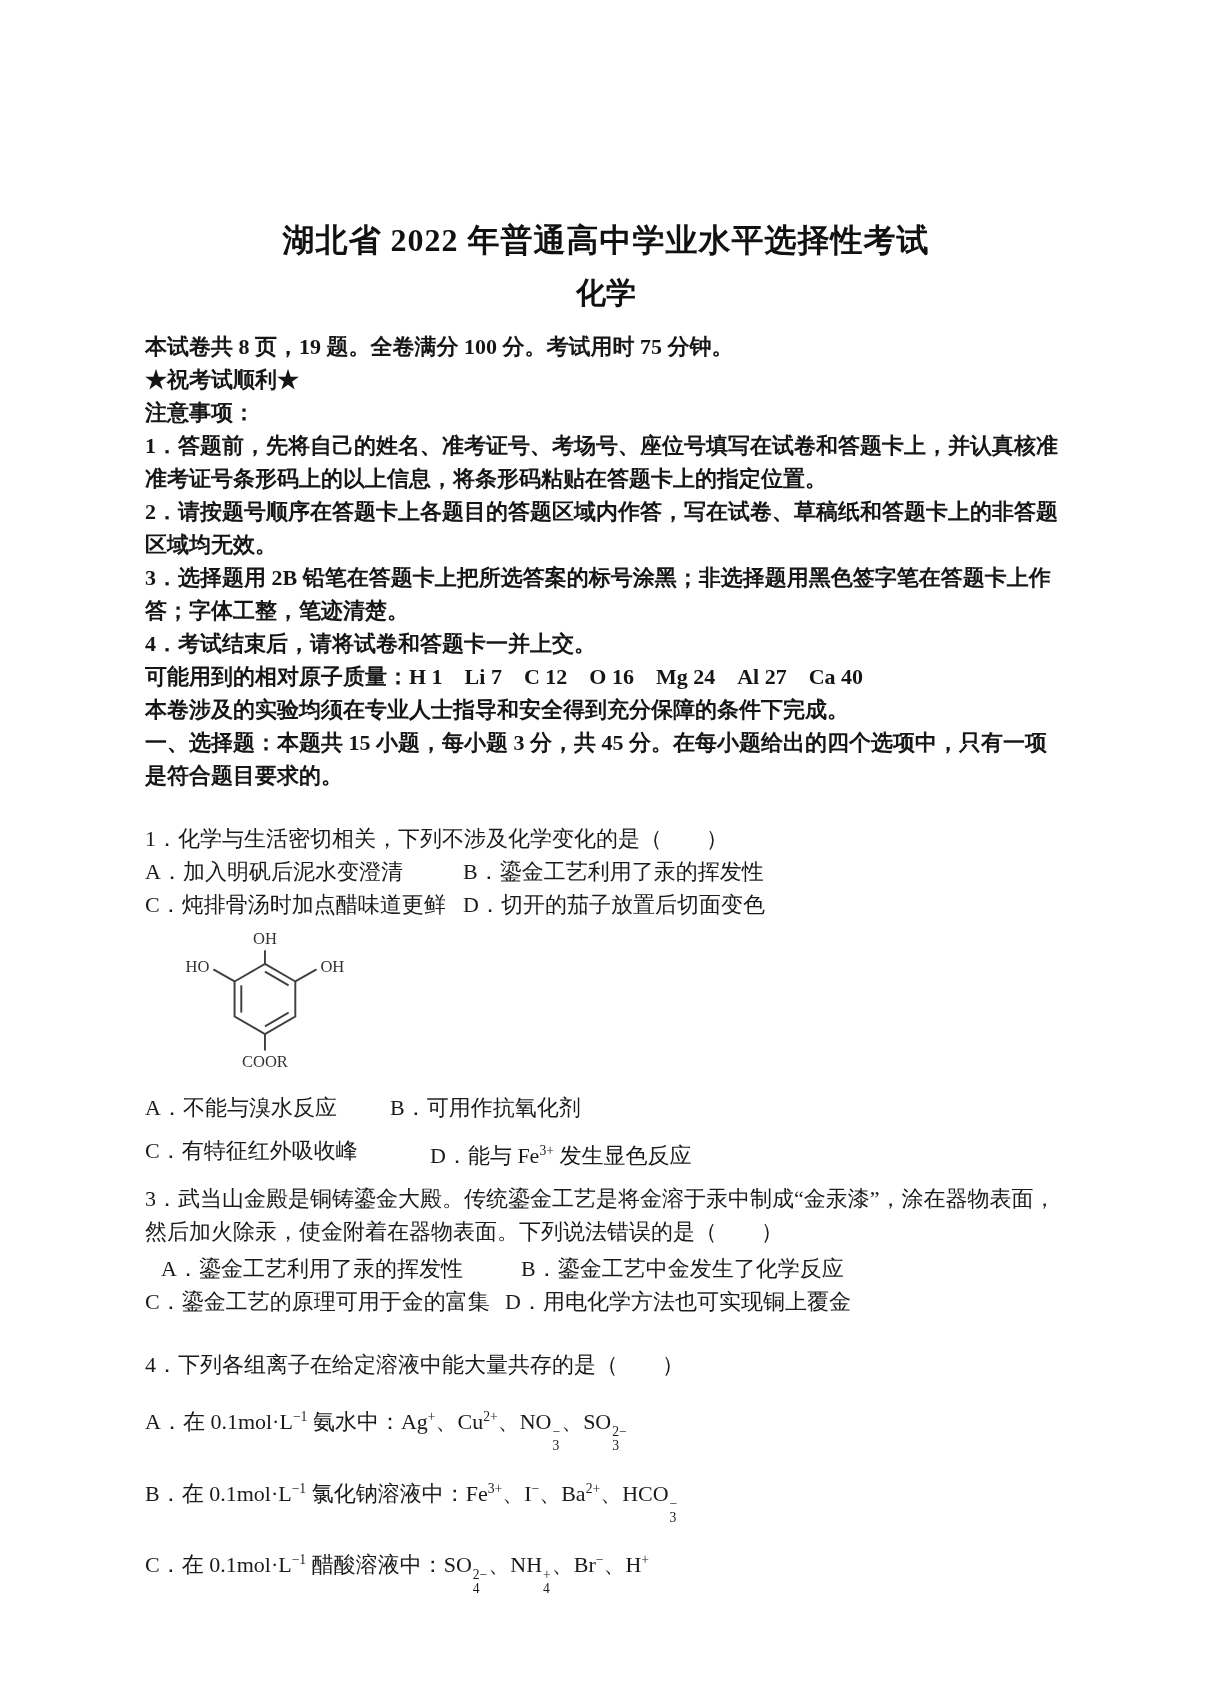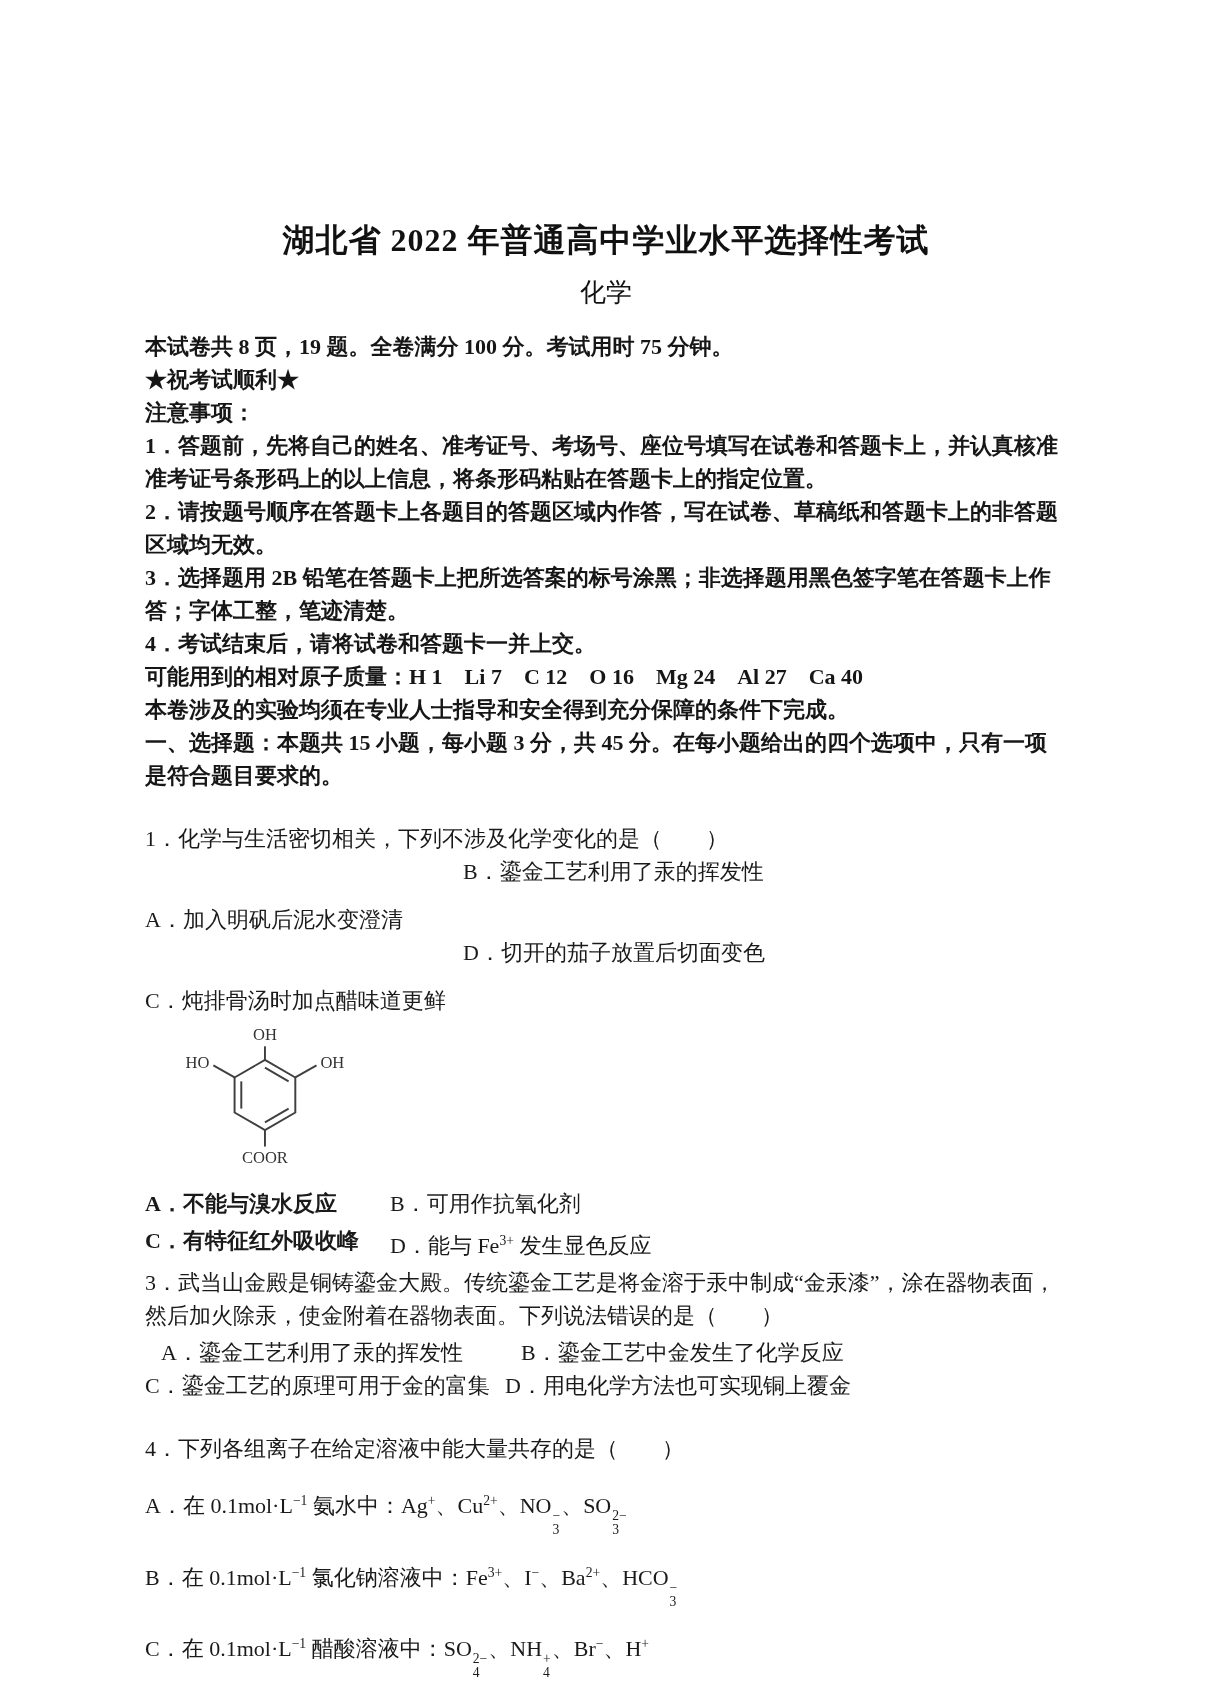--- a/index.html
+++ b/index.html
@@ -15,33 +15,33 @@
     overflow:hidden;
   }
   h1.title{
     margin:0 0 22px 0;
     font-size:32px;line-height:32px;
     font-weight:700;text-align:center;
     letter-spacing:1px;color:#111;
   }
   .subject{
     margin:0 0 22px 0;
-    font-size:26px;line-height:30px;
-    font-weight:400;text-align:center;color:#111;
+    font-size:30px;line-height:30px;
+    font-weight:700;text-align:center;color:#111;
   }
   p{margin:0;line-height:33px;}
   .b{font-weight:700;color:#161616;}
   .center{text-align:left;}
   .stem{font-weight:400;margin-top:30px;}
   .opt-row{display:flex;line-height:33px;}
   .opt{display:inline-block;white-space:nowrap;}
-  .w318{width:318px;margin-top:48px;}
-  .w245{width:245px;font-weight:bold;}
+  .w318{width:318px;}
+  .w245{width:245px;}
   .w360{width:360px;}
-  .mt12{margin-top:4px;}
+  .mt12{margin-top:10px;gap:40px;}
   .mt4{margin-top:4px;margin-left:16px;}
   .q4opt{line-height:40px;margin-top:16px;white-space:nowrap;}
   sup,sub{font-size:0.62em;}
   .stk{
     display:inline-flex;flex-direction:column;align-items:flex-start;
     vertical-align:-0.5em;line-height:0.95;font-size:0.62em;margin:0 1px;
   }
   .stk sup,.stk sub{font-size:1em;line-height:1;position:static;vertical-align:baseline;}
   .structure{margin:4px 0 20px 8px;}
   .structure svg{display:block;}

